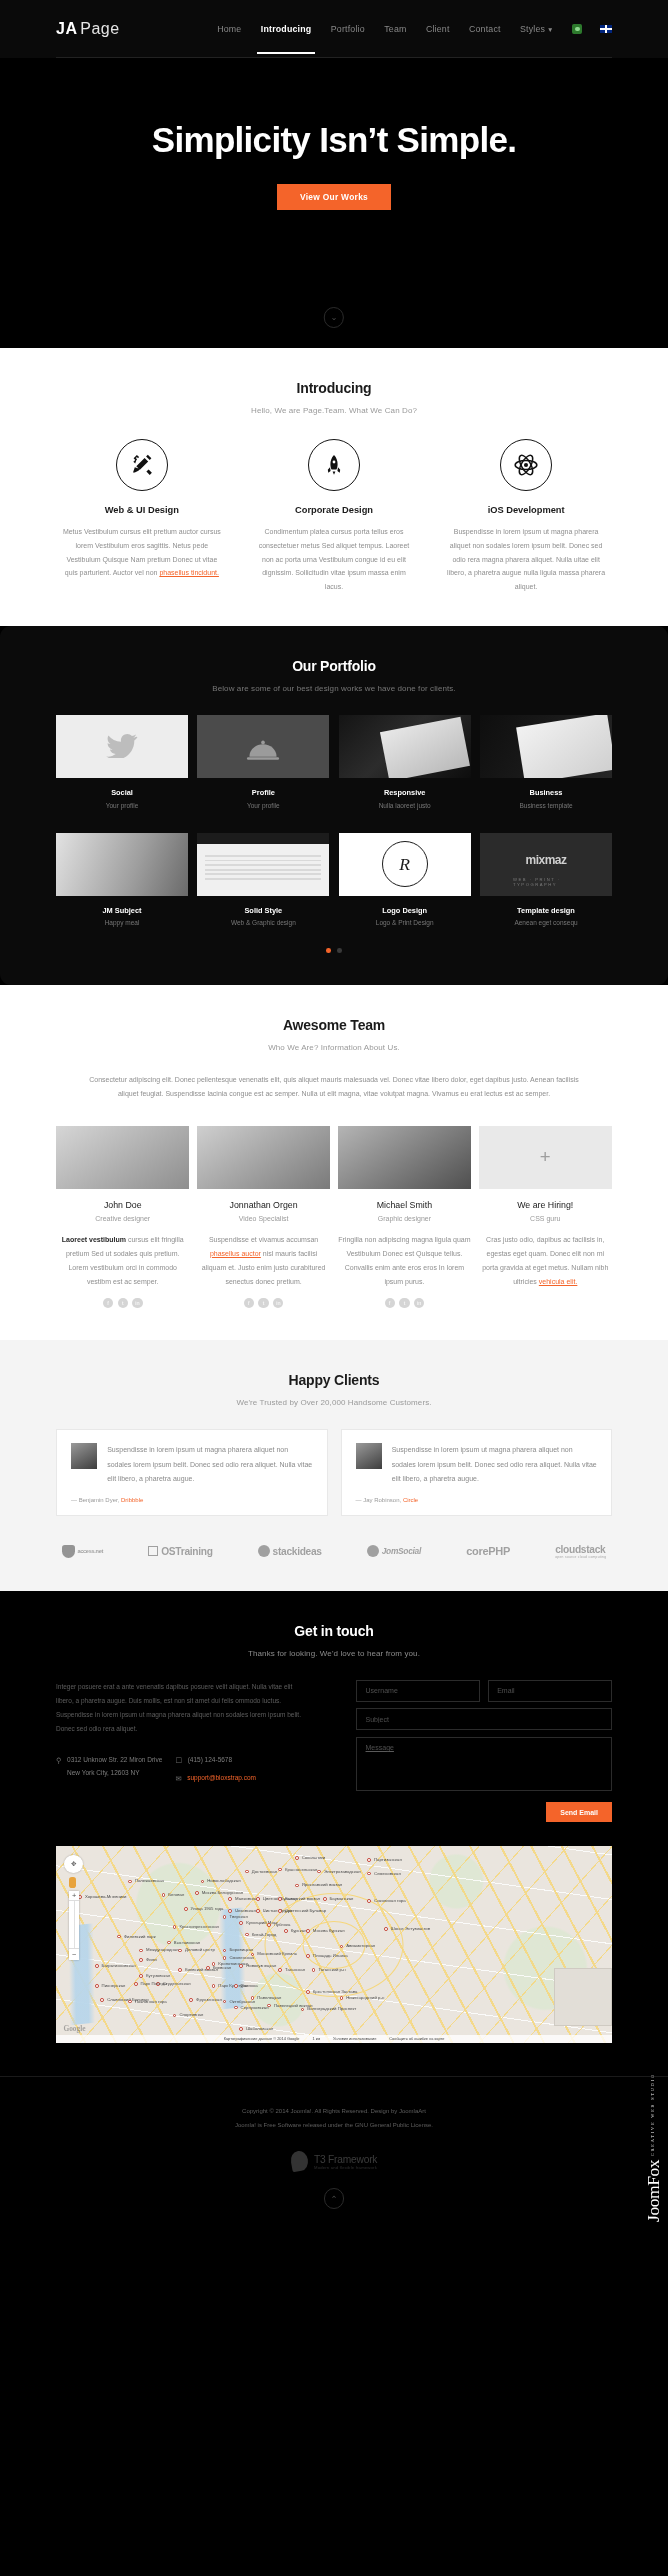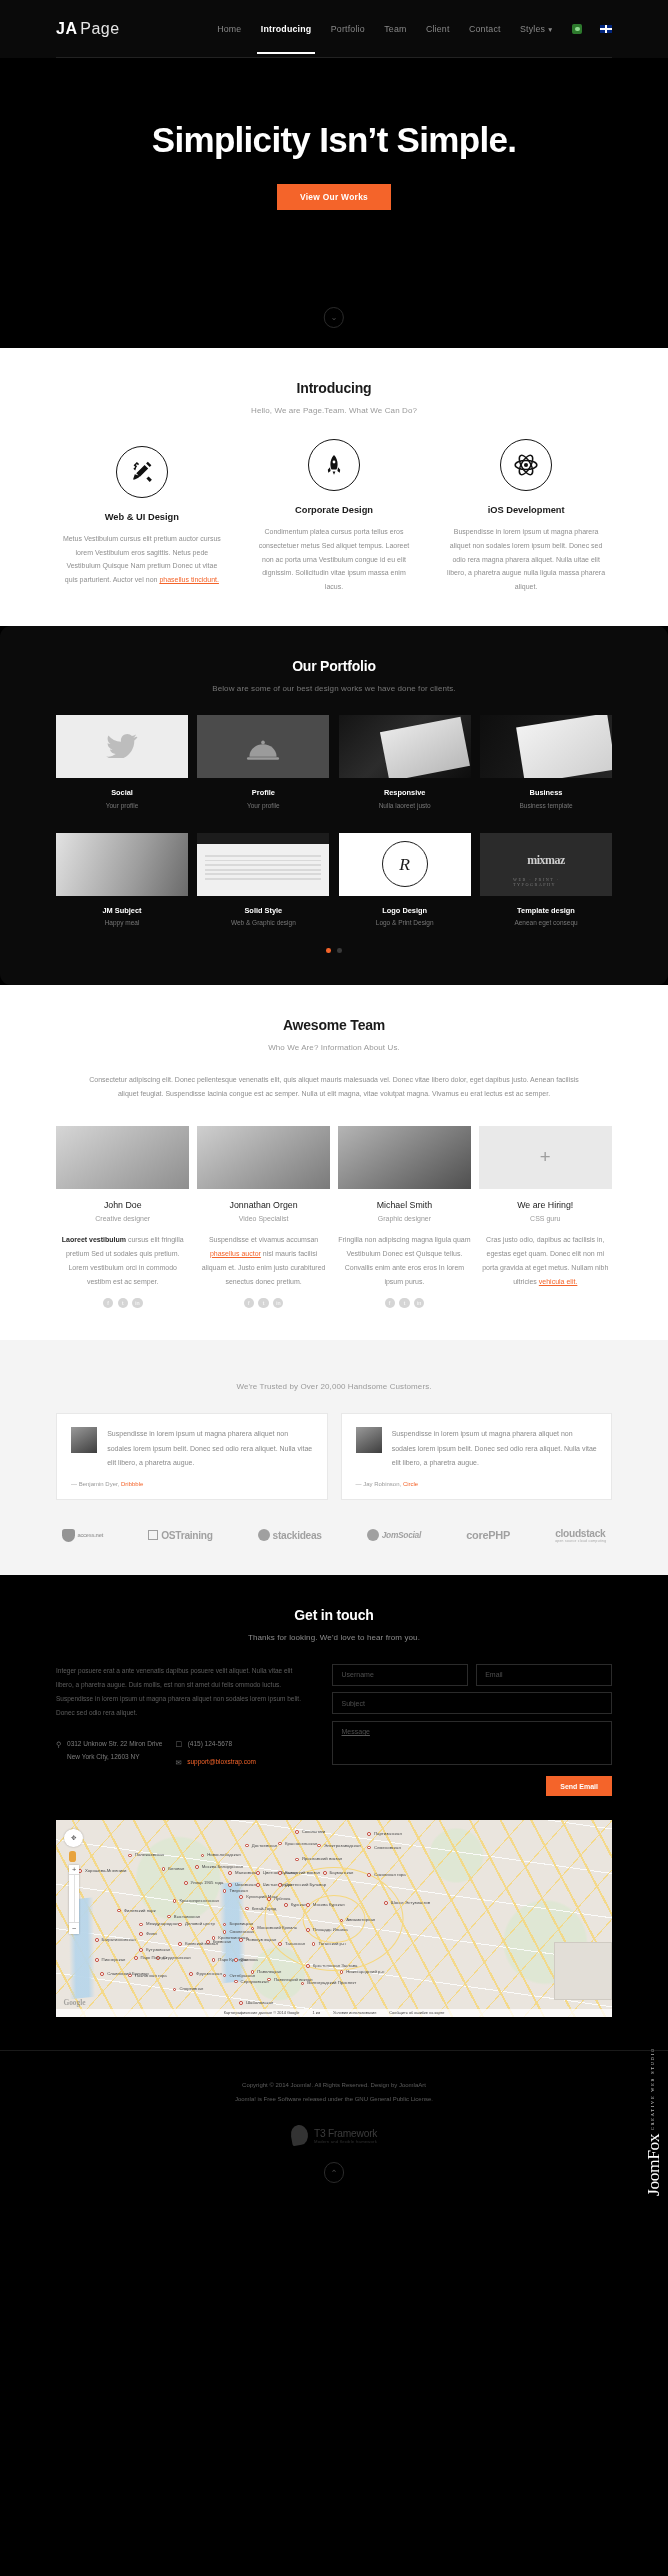--- a/index.html
+++ b/index.html
@@ -51,21 +51,21 @@
   .sec-title { text-align:center; font-size:14px; font-weight:bold; letter-spacing:-0.2px; }
   .sec-sub { text-align:center; font-size:8px; margin-top:10.2px; letter-spacing:0.1px; }
   .light { background:#fff; color:#1b1b1b; }
   .light .sec-sub { color:#9a9a9a; }
   .dark { background:#0b0b0b; color:#fff;border-radius:11px; }
   .dark .sec-sub { color:#777; }
   .grayish { background:#f4f4f4; color:#1b1b1b; }
   .grayish .sec-sub { color:#9a9a9a; }
 
   
-  .serv-row { display:flex; gap:20.4px; margin-top:24px;align-items:center; }
+  .serv-row { display:flex; gap:20.4px; margin-top:24px; }
   .serv { flex:1; text-align:center; }
   .circ { width:52px; height:52px; border:1.9px solid #151515; border-radius:50%;
           margin:0 auto; display:flex; align-items:center; justify-content:center; }
   .serv h3 { font-size:9.3px; font-weight:bold; margin-top:14px; }
   .serv p { font-size:7px; color:#8f8f8f; line-height:1.95; margin-top:10.2px; padding:0 5.6px; }
   .lnk-or { color:#f4642a; }
 
   
   .pf-grid { display:flex; gap:9.3px; margin-top:22px; }
   .pf { flex:1; }
@@ -90,21 +90,21 @@
   .t-jm { background:linear-gradient(110deg,#e2e2e2,#9e9e9e 60%,#6a6a6a); }
   .t-solid { background:#f0f0f0; }
   .t-solid:before{content:"";position:absolute;left:0;top:0;right:0;height:11px;background:#1c1c1c;}
   .t-solid:after{content:"";position:absolute;left:6%;top:36%;width:88%;height:40%;
      background:repeating-linear-gradient(#d9d9d9 0 1.9px,transparent 1.9px 4.6px);}
   .t-logo { background:#fff; }
   .t-logo .seal { position:absolute; left:50%; top:50%; transform:translate(-50%,-50%);
      width:46px; height:46px; border:1.9px solid #1c1c1c; border-radius:50%;
      display:flex; align-items:center; justify-content:center; color:#1c1c1c;
      font-family:"Liberation Serif", serif; font-size:17.6px; font-style:italic; }
-  .t-tmpl { background:#2b2b2b;font-family:Liberation Serif, serif; }
+  .t-tmpl { background:#2b2b2b; }
   .t-tmpl .wd { position:absolute; left:50%; top:44%; transform:translate(-50%,-50%);
      color:#cfcfcf; font-size:12px; letter-spacing:-0.5px; font-weight:bold; }
   .t-tmpl .sub { position:absolute; left:50%; bottom:8.4px; transform:translateX(-50%);
      color:#7b7b7b; font-size:4.2px; letter-spacing:1.5px; }
 
   
   .team-intro { font-size:7px; color:#8f8f8f; line-height:2.1; text-align:center;
                 margin-top:20.4px; padding:0 24px; }
   .team-row { display:flex; gap:7.4px; margin-top:24px; }
   .tm { flex:1; }
@@ -144,27 +144,27 @@
 
   
   .contact { background:#000; padding:32px 56px 24px; }
   .c-row { display:flex; gap:20.4px; margin-top:22px; }
   .c-left { width:46%; }
   .c-left p { font-size:6.5px; color:#5e5e5e; line-height:2.15; }
   .c-info { margin-top:18.6px; display:flex; gap:13px; }
   .c-blk { display:flex; gap:5.6px; font-size:6.5px; color:#7d7d7d; line-height:1.9; }
   .c-blk .gi { color:#6a6a6a; font-size:7.4px; }
   .c-blk a { color:#f4642a; text-decoration:none; }
-  .c-right { flex:1; }
+  .c-right { flex:1;margin-left:24px; }
   .f-row { display:flex; gap:7.4px; }
   .fld { background:#000; border:0.9px solid #2b2b2b; color:#5a5a5a; font-size:7px;
     padding:6.5px 8.4px; font-family:"Liberation Sans",sans-serif; width:100%; outline:none; }
   .fld::placeholder { color:#4f4f4f; }
   .mt6 { margin-top:6.5px; }
-  textarea.fld { height:44px; resize:none;text-decoration:underline; }
+  textarea.fld { height:54px; resize:none;text-decoration:underline; }
   .send-wrap { display:flex; justify-content:flex-end; margin-top:8.4px; }
   .btn-send { background:#f4642a; color:#fff; border:none; font-size:7px; font-weight:bold;
     padding:6.5px 14px; cursor:pointer; font-family:"Liberation Sans",sans-serif; }
 
   
   .map-wrap { padding:0 56px 0; background:#000; }
   .map { position:relative; width:100%; height:197px; overflow:hidden;
          background:#e8e3dc; }
   .mland{position:absolute;inset:0;background:
      radial-gradient(circle at 22% 30%, #dfe7d4 0 9%, transparent 9.5%),
@@ -421,20 +421,21 @@
         <div class="tm-photo hire">+</div>
         <h4>We are Hiring!</h4>
         <span class="role">CSS guru</span>
         <p><span>Cras justo odio, dapibus ac facilisis in, egestas eget quam. Donec elit non mi porta gravida at eget metus. Nullam nibh ultricies </span><a class="lnk-or" href="#">vehicula elit.</a></p>
       </div>
 
     </div>
   </div>
 
   <div class="sec grayish">
+    <div class="sec-title">Happy Clients</div>
     <div class="sec-sub">We're Trusted by Over 20,000 Handsome Customers.</div>
 
     <div class="quotes">
       <div class="quote">
         <div class="q-top">
           <div class="q-av"></div>
           <p>Suspendisse in lorem ipsum ut magna pharera aliquet non sodales lorem ipsum belit. Donec sed odio rera aliquet. Nulla vitae elit libero, a pharetra augue.</p>
         </div>
         <div class="q-cite"><span>— Benjamin Dyer,</span> <a href="#">Dribbble</a></div>
       </div>

